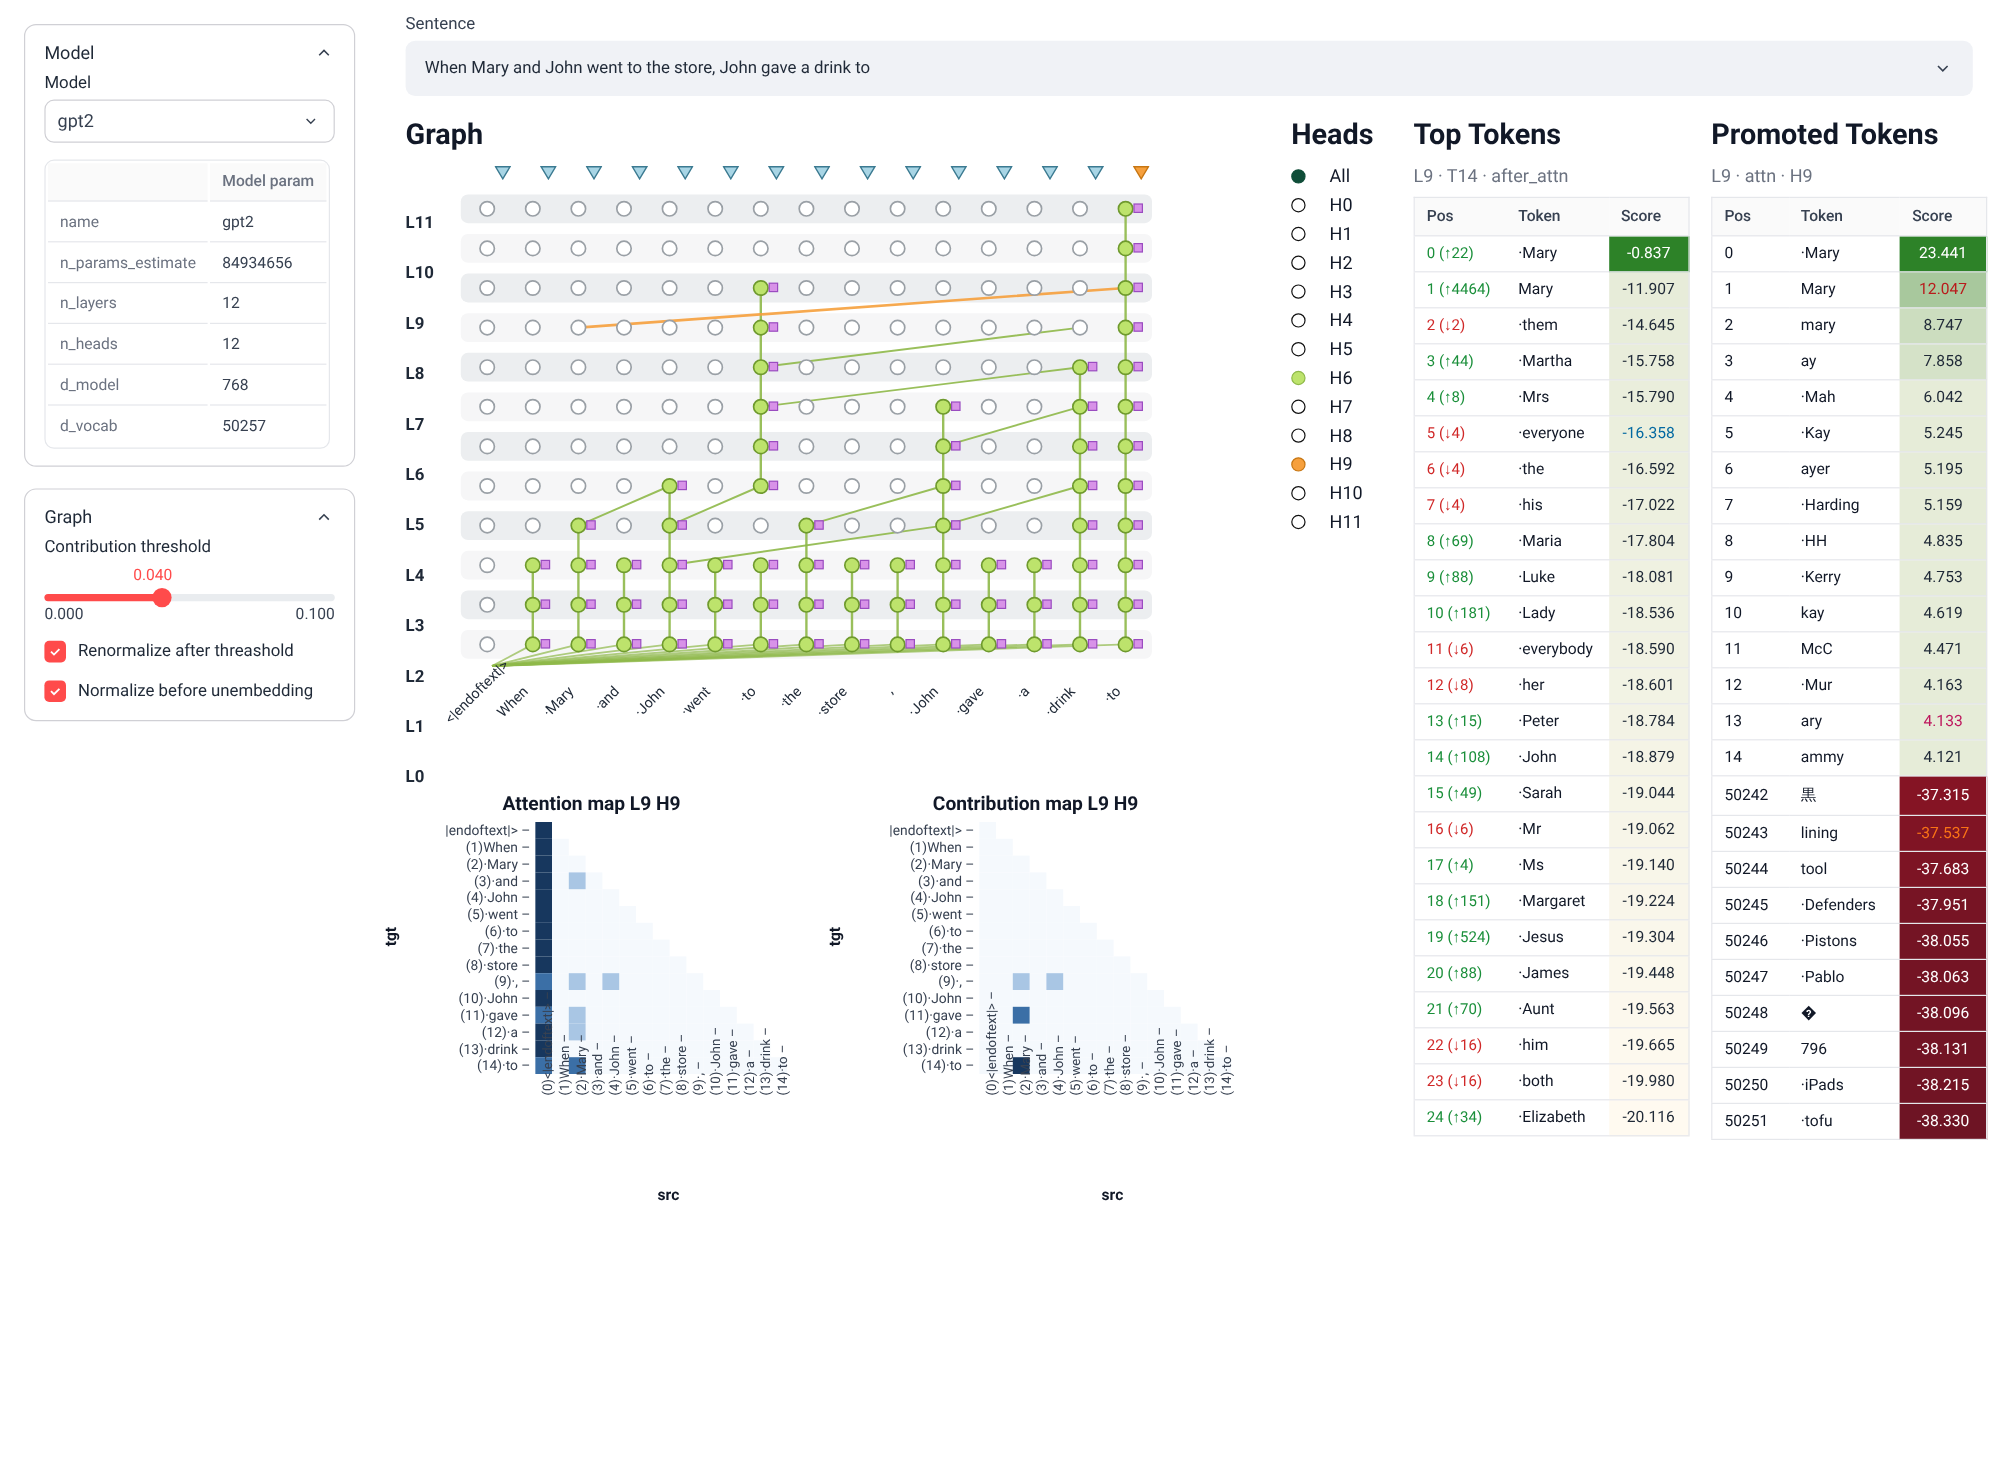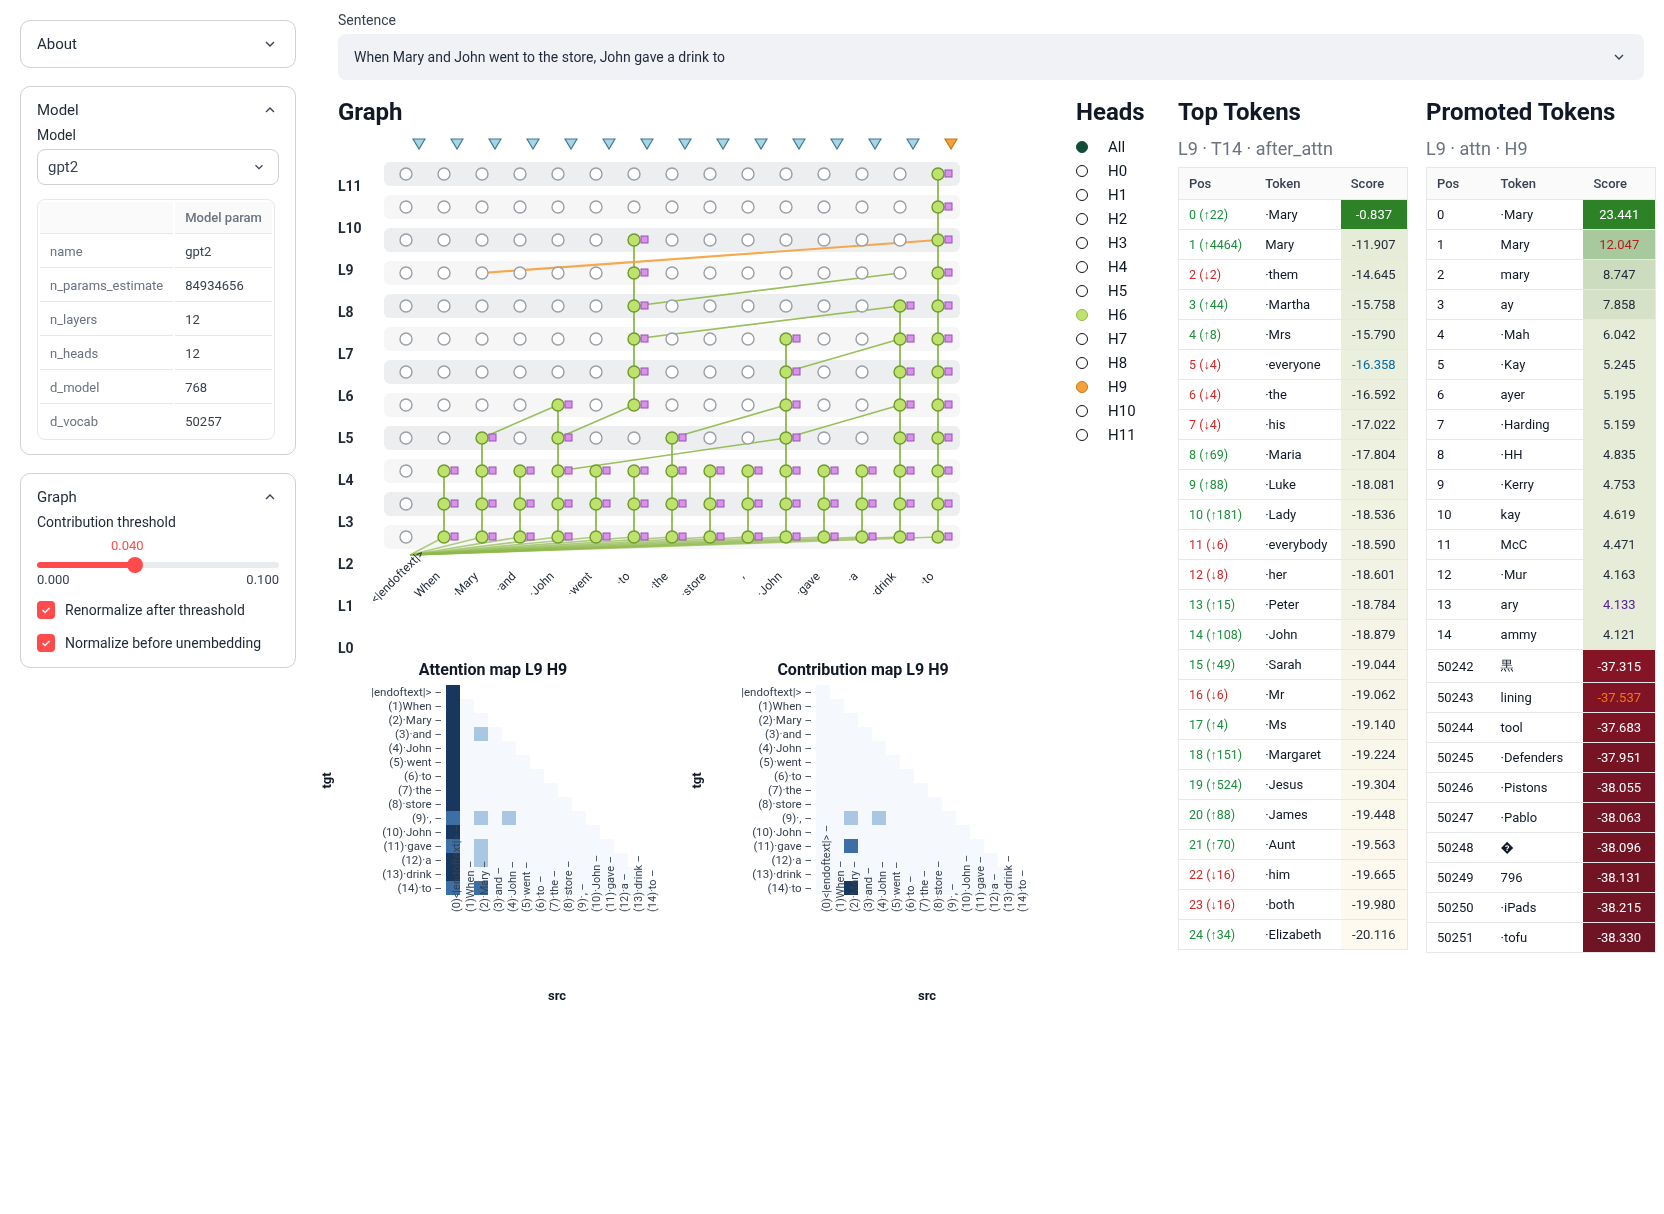--- a/index.html
+++ b/index.html
@@ -135,21 +135,21 @@
     display:flex;
     gap: 18px;
     margin-top: 14px;
   }
   .left-col { flex: 0 0 720px; }
   .heads-col { flex: 0 0 84px; }
   .top-tokens-col { flex: 0 0 230px; }
   .promoted-col { flex: 0 0 230px; }
 
   h2.section { font-size:24px; font-weight:700; margin: 4px 0 12px; }
-  .sub-muted { font-size:18px; color:#6b7280; margin-bottom:8px; }
+  .sub-muted { font-size:15px; color:#6b7280; margin-bottom:8px; }
 
   
   .graph-wrap { position:relative; width: 640px; margin-left: 40px; }
   .layer-labels {
     position:absolute; left:-40px; top:32px;
     display:flex; flex-direction:column; gap: 9px;
     font-size:14px; font-weight:700; color:#1f2937;
   }
   .marker-row { display:flex; gap:0; margin-left: 22px; }
   .marker-row .tri {
@@ -221,30 +221,20 @@
   .map-x-axis-label {
     text-align:center; font-weight:700; font-size:13px; margin-top: -4px; margin-left: 20px;
   }
 </style>
 </head>
 <body>
 
 <div class="page">
 
   <aside class="sidebar">
-    <div class="side-card collapsed">
-      <div class="card-row">
-        <span class="card-title">About</span>
-        <span class="chev">
-          <svg viewBox="0 0 24 24" width="16" height="16" fill="none" stroke="currentColor" stroke-width="2">
-              <polyline points="6 9 12 15 18 9"></polyline>
-            </svg>
-        </span>
-      </div>
-    </div>
 
     <div class="side-card">
       <div class="card-row">
         <span class="card-title">Model</span>
         <span class="chev">
           <svg viewBox="0 0 24 24" width="16" height="16" fill="none" stroke="currentColor" stroke-width="2">
               <polyline points="6 15 12 9 18 15"></polyline>
             </svg>
         </span>
       </div>
@@ -1432,21 +1422,21 @@
                 <td class="score" style="background:rgb(230,236,216);color:#1f2937">4.471</td>
               </tr>
               <tr>
                 <td class="pos">12</td>
                 <td>·Mur</td>
                 <td class="score" style="background:rgb(230,236,216);color:#1f2937">4.163</td>
               </tr>
               <tr>
                 <td class="pos">13</td>
                 <td>ary</td>
-                <td class="score" style="background:rgb(230,236,216);color:#4c1d95">4.133</td>
+                <td class="score" style="background:rgb(230,236,216);color:#be185d">4.133</td>
               </tr>
               <tr>
                 <td class="pos">14</td>
                 <td>ammy</td>
                 <td class="score" style="background:rgb(230,236,216);color:#1f2937">4.121</td>
               </tr>
               <tr>
                 <td class="pos">50242</td>
                 <td>黒</td>
                 <td class="score" style="background:rgb(133,20,36);color:#fff">-37.315</td>

